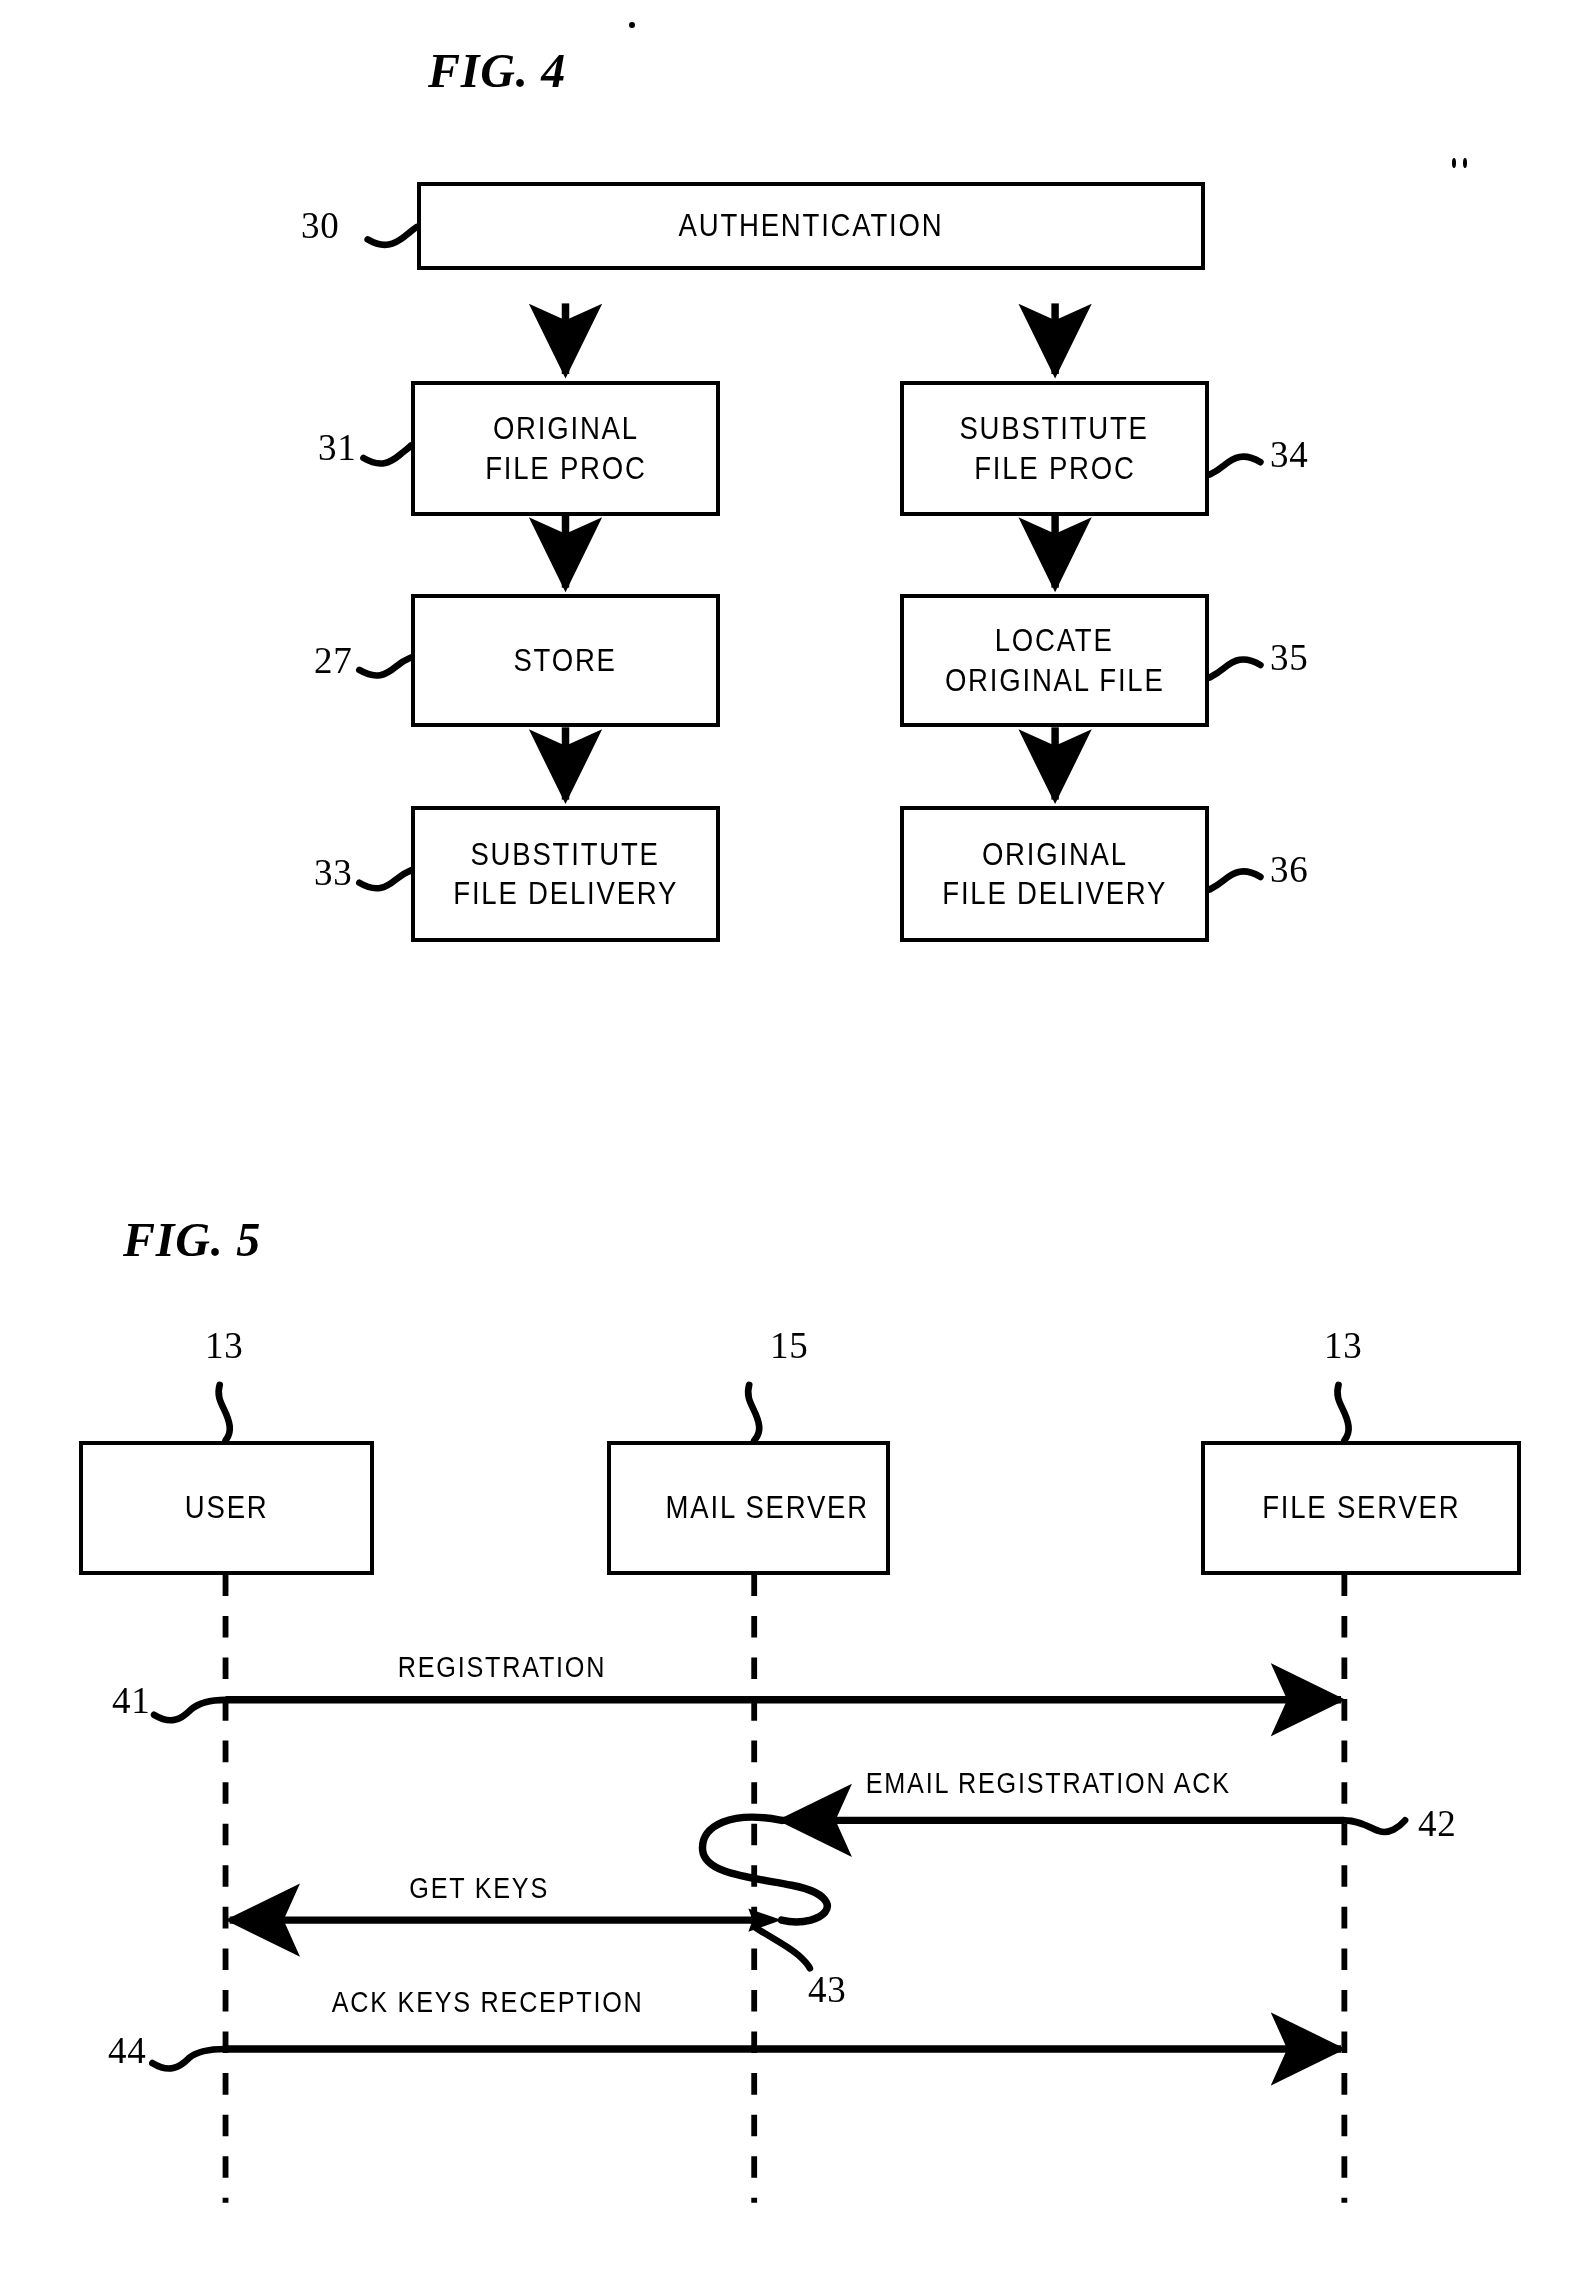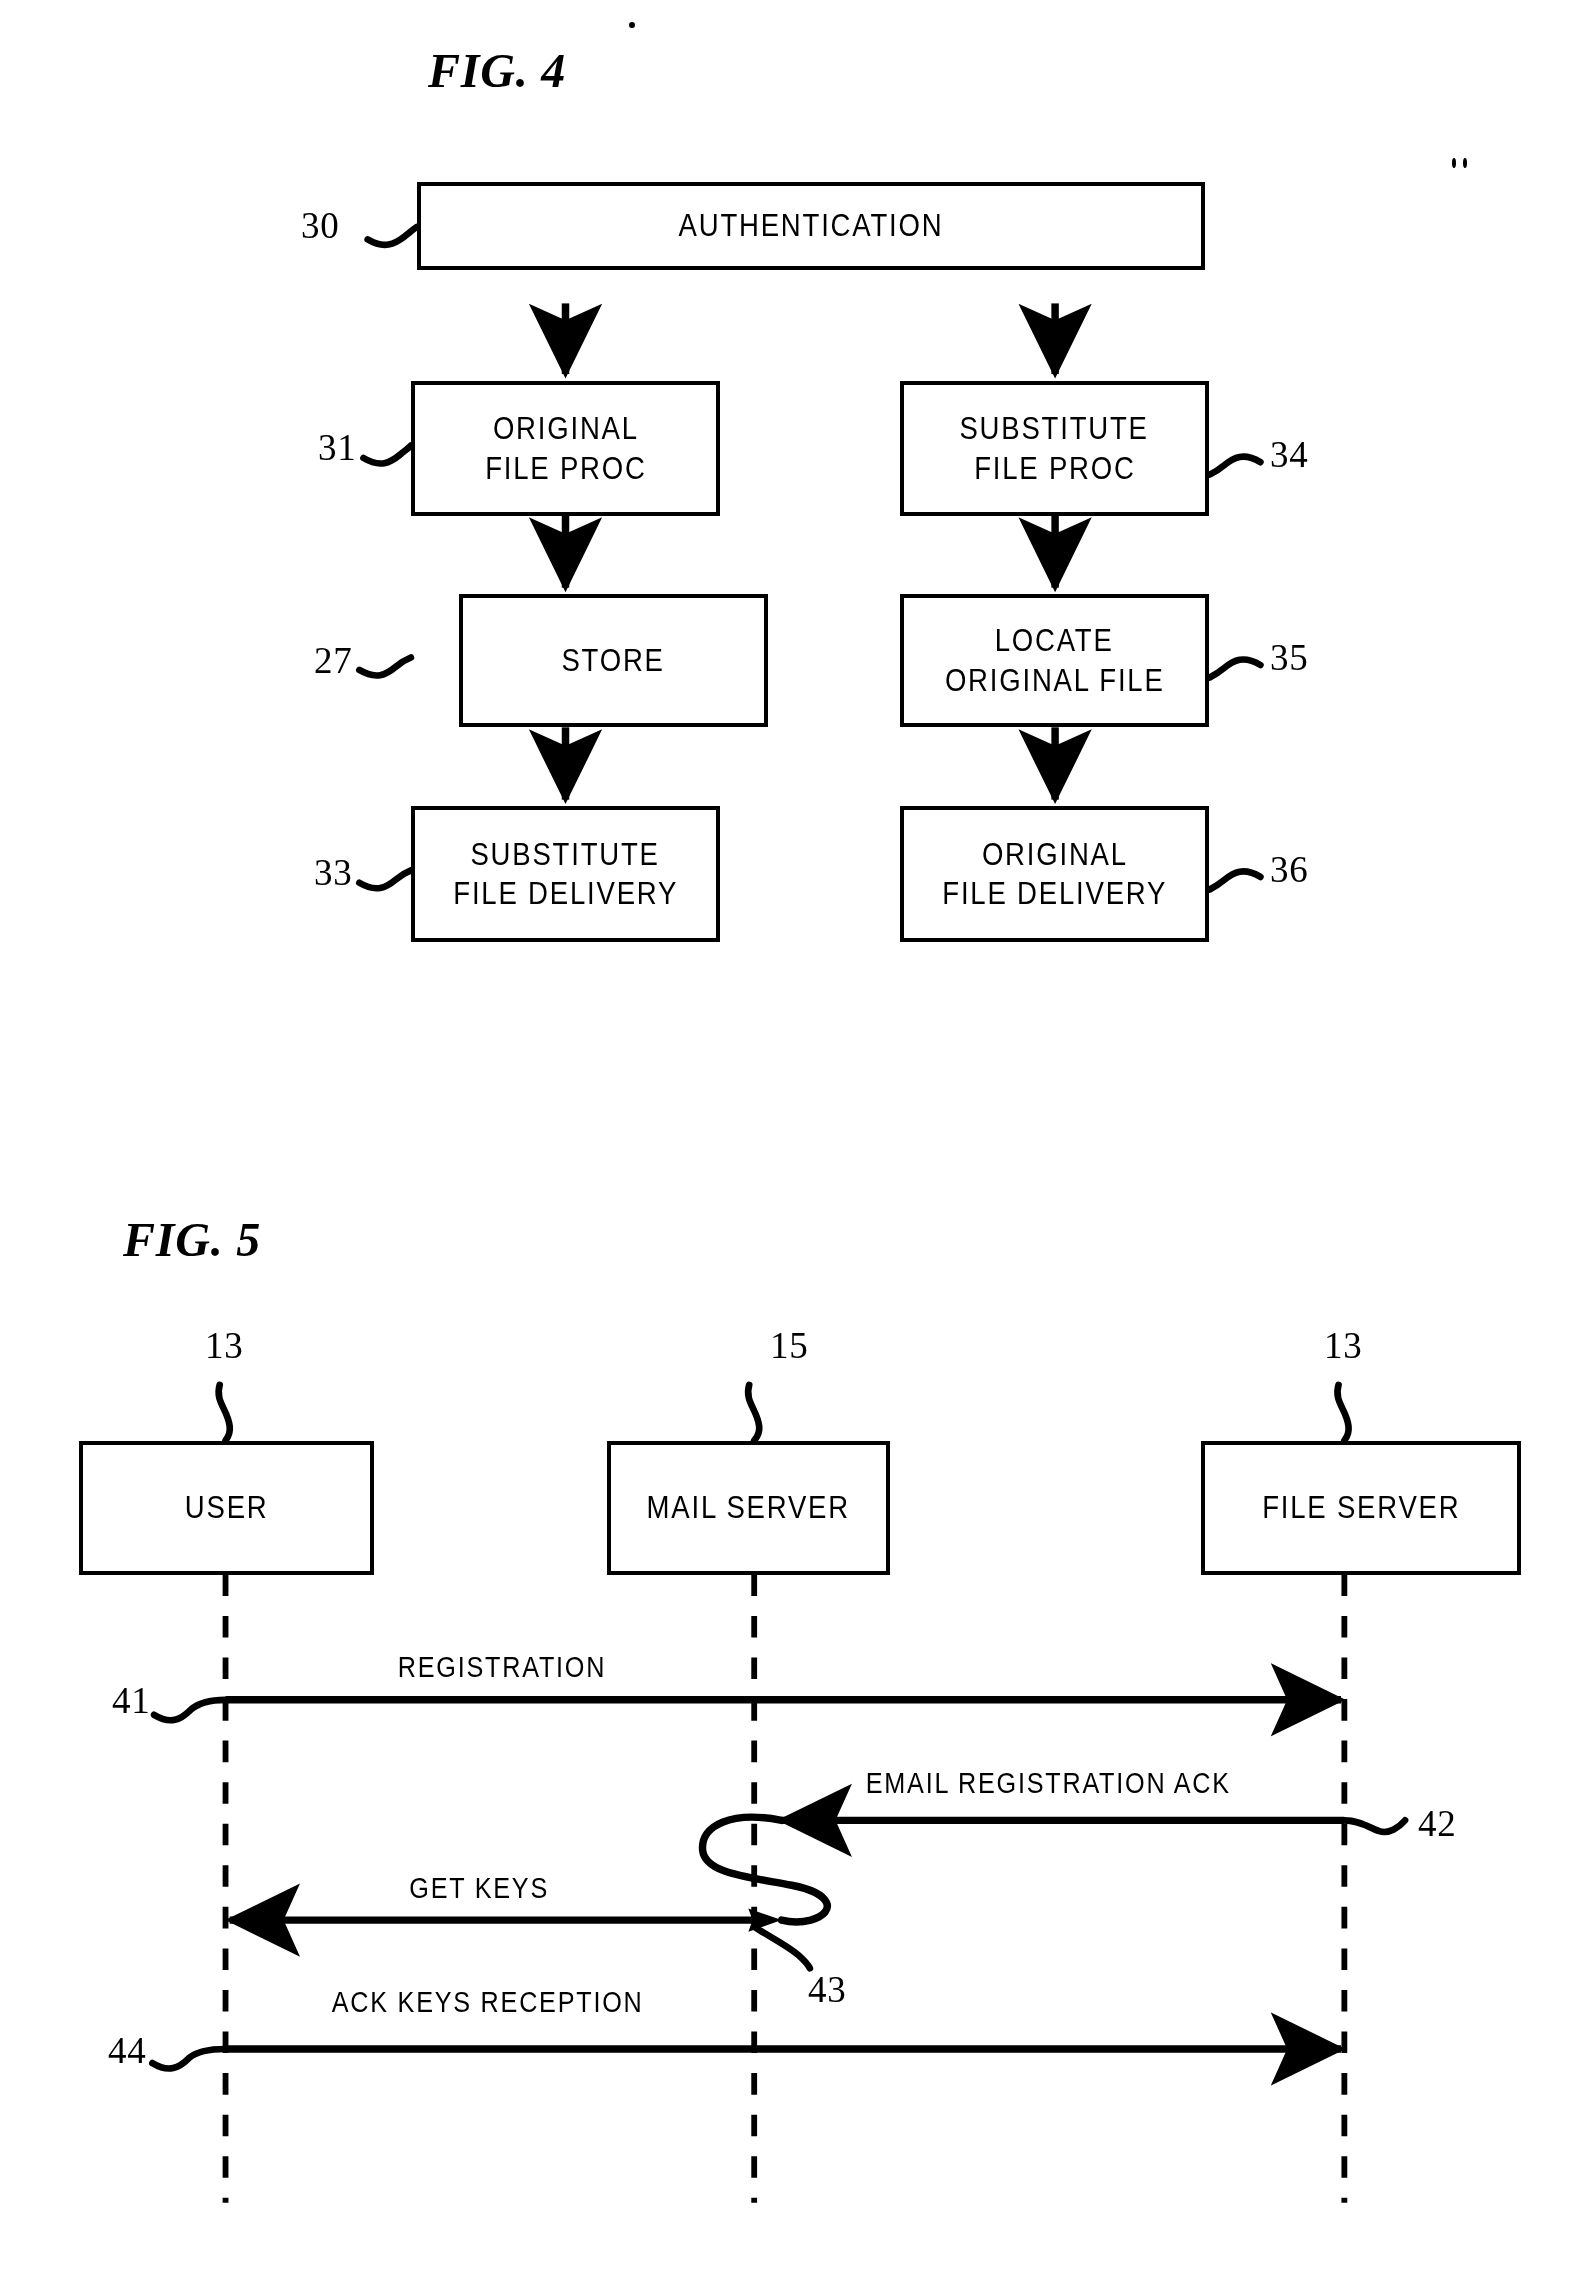--- a/index.html
+++ b/index.html
@@ -99,21 +99,21 @@
     <div class="box-label">AUTHENTICATION</div>
   </div>
   <div class="ref" style="left:301px;top:204px;">30</div>
 
   <div class="box" style="left:411px;top:381px;width:309px;height:135px;">
     <div class="box-label">ORIGINAL</div>
     <div class="box-label">FILE PROC</div>
   </div>
   <div class="ref" style="left:318px;top:426px;">31</div>
 
-  <div class="box" style="left:411px;top:594px;width:309px;height:133px;margin-left:48px;">
+  <div class="box" style="left:411px;top:594px;width:309px;height:133px;">
     <div class="box-label">STORE</div>
   </div>
   <div class="ref" style="left:314px;top:639px;">27</div>
 
   <div class="box" style="left:411px;top:806px;width:309px;height:136px;">
     <div class="box-label">SUBSTITUTE</div>
     <div class="box-label">FILE DELIVERY</div>
   </div>
   <div class="ref" style="left:314px;top:851px;">33</div>
 
@@ -135,21 +135,21 @@
   </div>
   <div class="ref" style="left:1270px;top:848px;">36</div>
 
   <div class="fig-title" style="left:123px;top:1164px;margin-top:48px;">FIG. 5</div>
 
   <div class="box" style="left:79px;top:1441px;width:295px;height:134px;">
     <div class="box-label">USER</div>
   </div>
   <div class="ref" style="left:205px;top:1324px;">13</div>
 
-  <div class="box" style="left:607px;top:1441px;width:283px;height:134px;">
+  <div class="box" style="left:607px;top:1441px;width:283px;height:134px;align-items:flex-end;">
     <div class="box-label">MAIL SERVER</div>
   </div>
   <div class="ref" style="left:770px;top:1324px;">15</div>
 
   <div class="box" style="left:1201px;top:1441px;width:320px;height:134px;">
     <div class="box-label">FILE SERVER</div>
   </div>
   <div class="ref" style="left:1324px;top:1324px;">13</div>
 
   <div class="msg-label" style="left:378px;top:1650px;">REGISTRATION</div>

